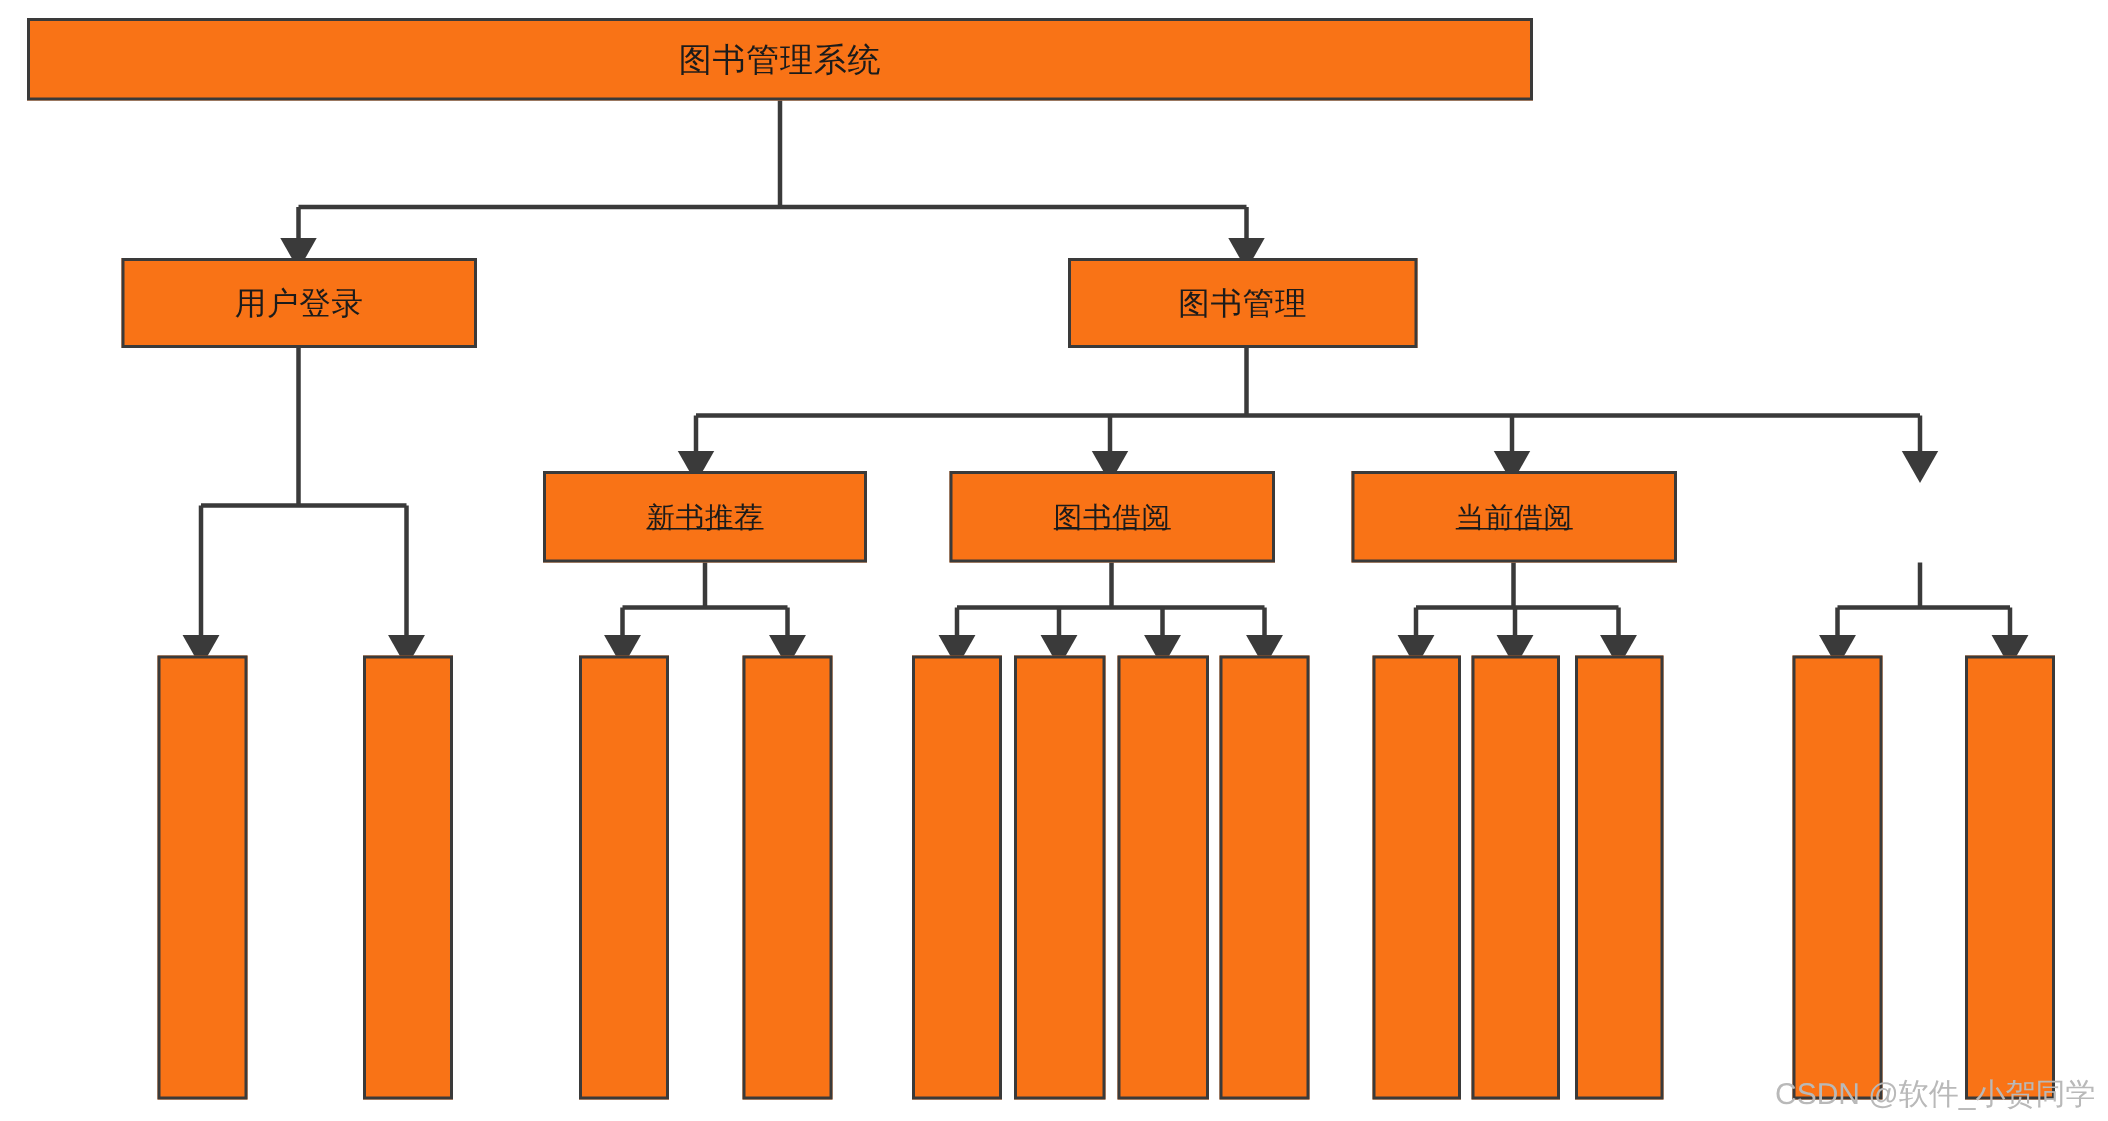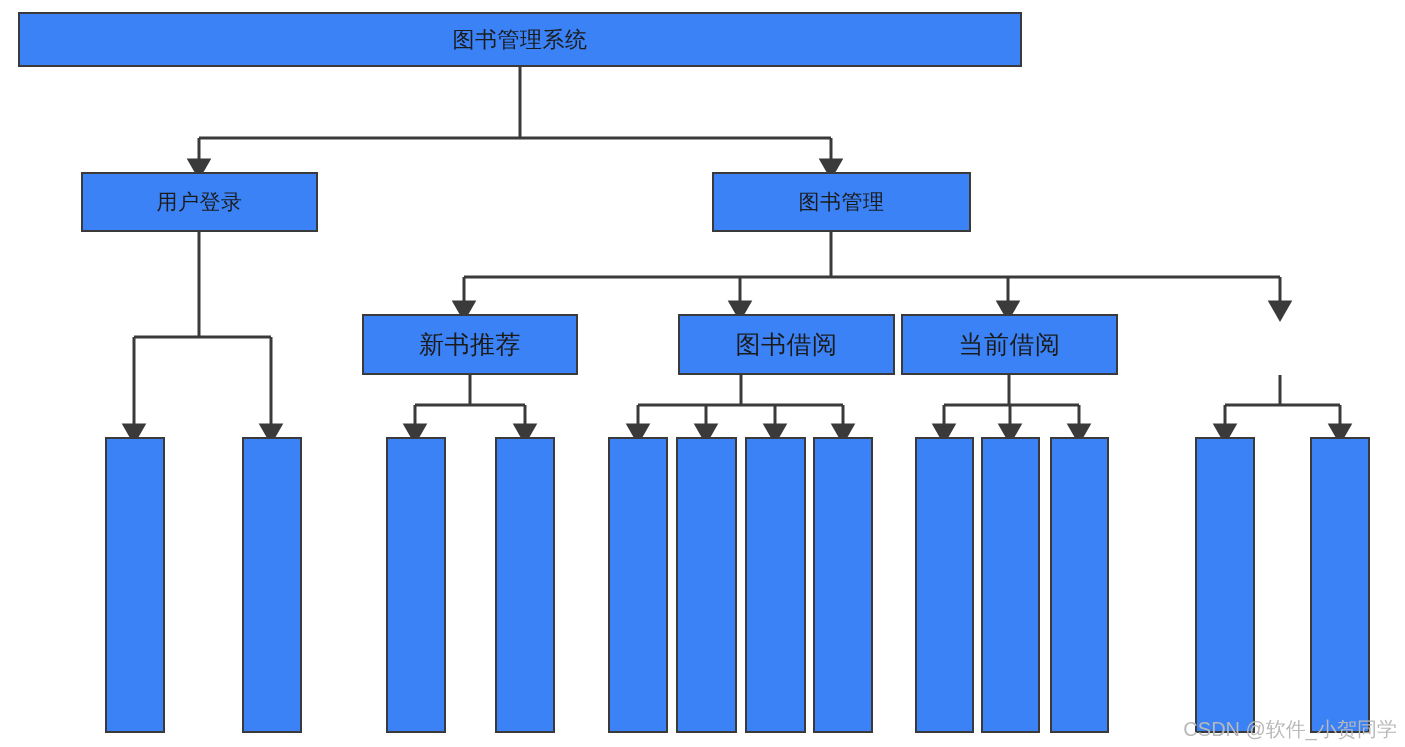--- a/index.html
+++ b/index.html
@@ -23,36 +23,36 @@
   svg.diagram-canvas {
     position: absolute;
     left: 0;
     top: 0;
     width: 1405px;
     height: 747px;
   }
   .node-box {
     position: absolute;
     box-sizing: border-box;
-    background: #3b82f6;
+    background: #f97316;
     border: 2.5px solid #3a3a3a;
     display: flex;
     align-items: center;
     justify-content: center;
     overflow: hidden;
   }
   .node-label {
     color: #1b1b1b;
     text-align: center;
     letter-spacing: 0.5px;
     white-space: nowrap;
   }
   .node-root .node-label { font-size: 22px; }
   .node-mid .node-label  { font-size: 21px; }
-  .node-sub .node-label  { font-size: 25px; }
+  .node-sub .node-label  { font-size: 19px; text-decoration: underline; }
   .node-leaf {
     align-items: center;
     justify-content: center;
   }
   .node-leaf .node-label {
     writing-mode: vertical-rl;
     text-orientation: upright;
     font-size: 23px;
     line-height: 1.06;
     letter-spacing: 1px;
@@ -127,28 +127,28 @@
     </g>
   </svg>
 
   <div class="node-box node-root" style="left:18px; top:12px; width:1004px; height:55px;">
     <span class="node-label">图书管理系统</span>
   </div>
 
   <div class="node-box node-mid" style="left:81px; top:172px; width:237px; height:60px;">
     <span class="node-label">用户登录</span>
   </div>
-  <div class="node-box node-mid" style="left:712px; top:172px; width:259px; height:60px;">
+  <div class="node-box node-mid" style="left:712px; top:172px; width:233px; height:60px;">
     <span class="node-label">图书管理</span>
   </div>
 
   <div class="node-box node-sub" style="left:362px; top:314px; width:216px; height:61px;">
     <span class="node-label">新书推荐</span>
   </div>
-  <div class="node-box node-sub" style="left:633px; top:314px; width:217px; height:61px;margin-left:45px;">
+  <div class="node-box node-sub" style="left:633px; top:314px; width:217px; height:61px;">
     <span class="node-label">图书借阅</span>
   </div>
   <div class="node-box node-sub" style="left:901px; top:314px; width:217px; height:61px;">
     <span class="node-label">当前借阅</span>
   </div>
 
   <div class="node-box node-leaf" style="left:105px; top:437px; width:60px; height:296px;">
     <span class="node-label">用户登录</span>
   </div>
   <div class="node-box node-leaf" style="left:242px; top:437px; width:60px; height:296px;">

